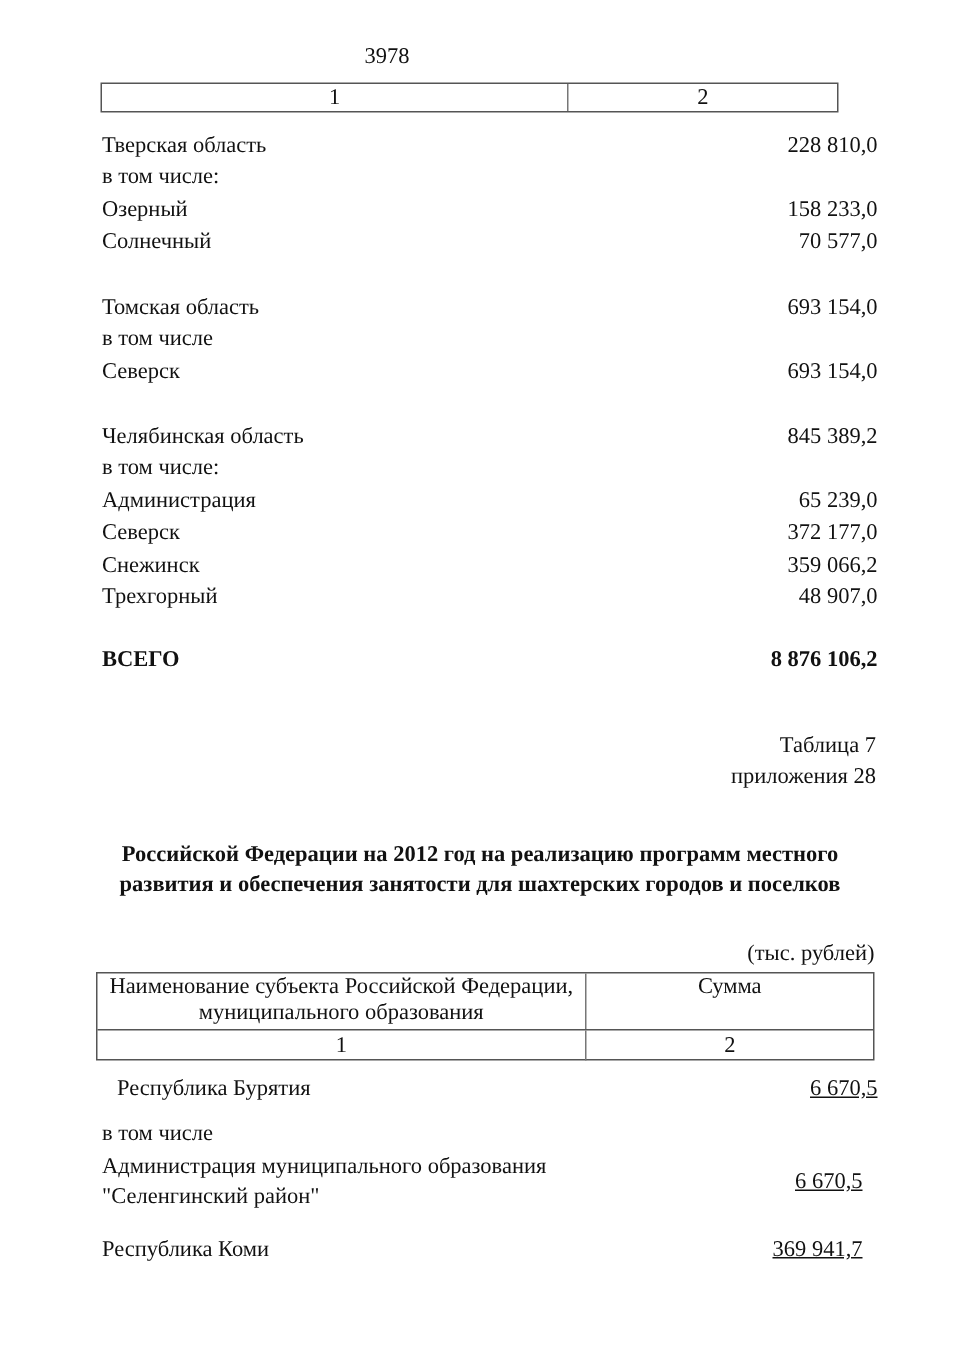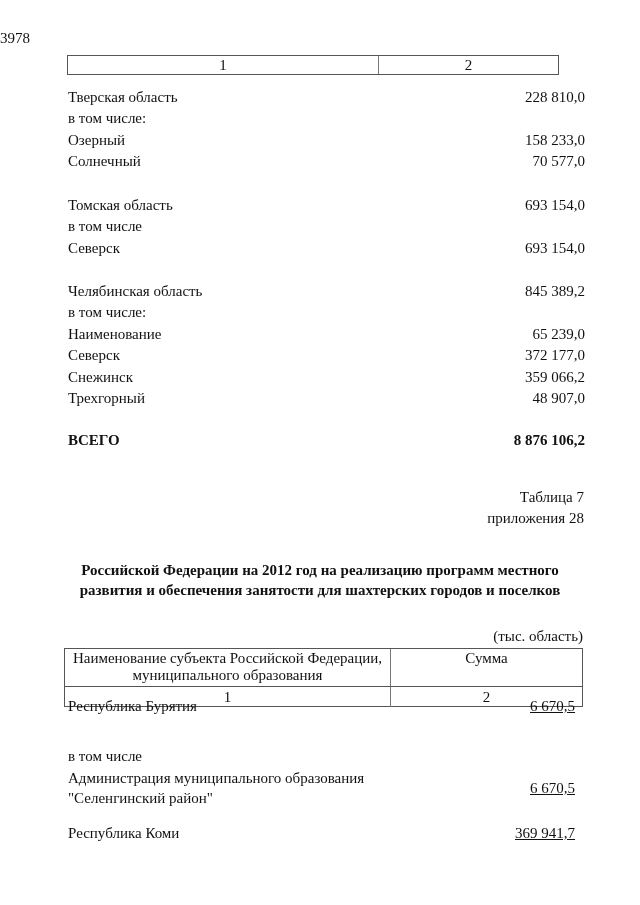--- a/index.html
+++ b/index.html
@@ -2,21 +2,21 @@
 <html><head>
 <meta charset="utf-8">
 <style>
   html, body { margin: 0; padding: 0; background: #ffffff; }
   body {
     width: 640px; height: 905px; position: relative; overflow: hidden;
     font-family: "Liberation Serif", "DejaVu Serif", serif;
     color: #111111; font-size: 15px;
   }
   .abs { position: absolute; }
-  .page-number { left: 0; width: 516px; top: 30px; font-size: 15px; }
+  .page-number { left: 0; width: 516px; top: 30px; text-align: center; font-size: 15px; }
 
   .top-table {
     left: 67px; top: 55px; width: 492px; height: 20px;
     border: 1px solid #555; box-sizing: border-box; display: flex;
   }
   .top-table .c1 { width: 310px; border-right: 1px solid #777; text-align: center; line-height: 18px; }
   .top-table .c2 { flex: 1; text-align: center; line-height: 18px; }
 
   .row { position: absolute; left: 68px; width: 517px; height: 20px; line-height: 20px; }
   .row .name { position: absolute; left: 0; top: 0; }
@@ -87,21 +87,21 @@
 </div>
 
 <div class="row" style="top:281px;">
   <span class="name">Челябинская область</span>
   <span class="val">845 389,2</span>
 </div>
 <div class="row" style="top:302px;">
   <span class="name">в том числе:</span>
 </div>
 <div class="row" style="top:324px;">
-  <span class="name">Наименование</span>
+  <span class="name">Администрация</span>
   <span class="val">65 239,0</span>
 </div>
 <div class="row" style="top:345px;">
   <span class="name">Северск</span>
   <span class="val">372 177,0</span>
 </div>
 <div class="row" style="top:367px;">
   <span class="name">Снежинск</span>
   <span class="val">359 066,2</span>
 </div>
@@ -118,37 +118,37 @@
 <div class="abs caption-right" style="top:487px;">
   <div>Таблица 7</div>
   <div>приложения 28</div>
 </div>
 
 <div class="abs title">
   <div>Российской Федерации на 2012 год на реализацию программ местного</div>
   <div>развития и обеспечения занятости для шахтерских городов и поселков</div>
 </div>
 
-<div class="abs units">(тыс. область)</div>
+<div class="abs units">(тыс. рублей)</div>
 
 <div class="abs bottom-table">
   <div class="hdr">
     <div class="c1">
       <div>Наименование субъекта Российской Федерации,</div>
       <div>муниципального образования</div>
     </div>
     <div class="c2">Сумма</div>
   </div>
   <div class="num">
     <div class="c1">1</div>
     <div class="c2">2</div>
   </div>
 </div>
 
-<div class="row2" style="top:696px; height:20px;">
+<div class="row2" style="top:716px; height:20px;margin-left:10px;">
   <span class="name">Республика Бурятия</span>
   <span class="val" style="top:0;">6 670,5</span>
 </div>
 <div class="row2" style="top:746px; height:20px;">
   <span class="name">в том числе</span>
 </div>
 <div class="row2" style="top:768px; height:40px;">
   <div class="name">
     <div>Администрация муниципального образования</div>
     <div>"Селенгинский район"</div>

